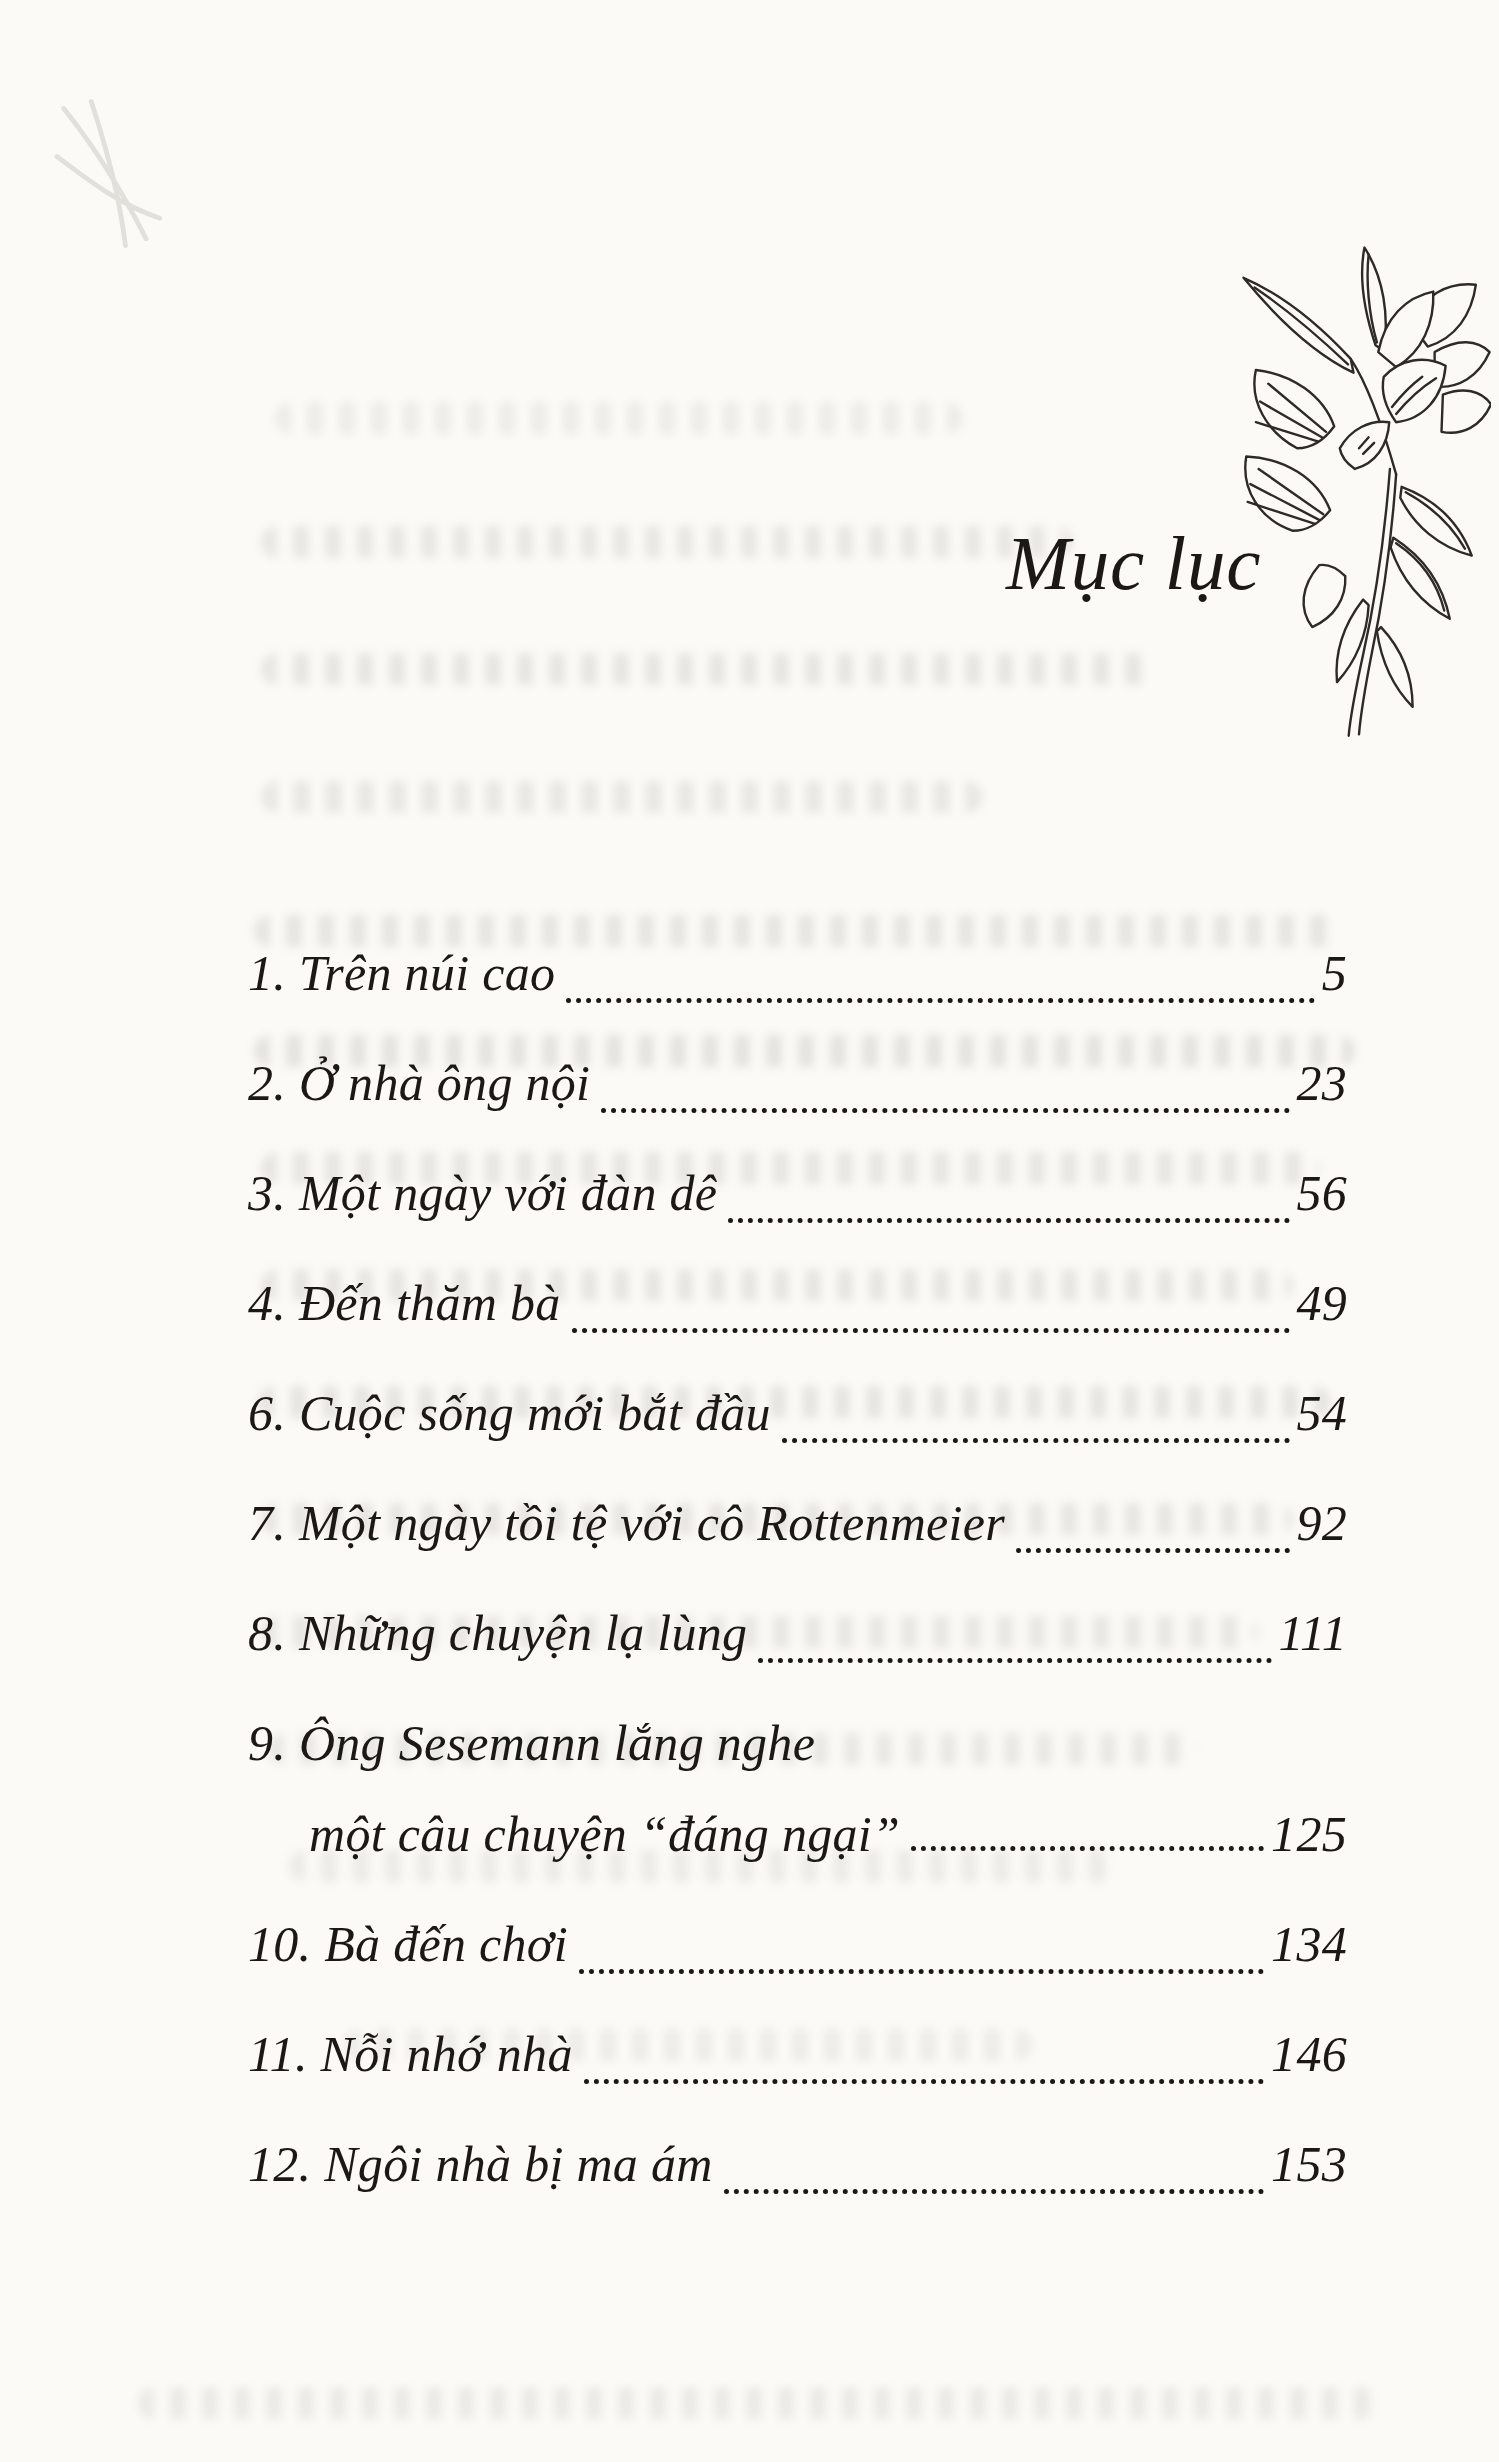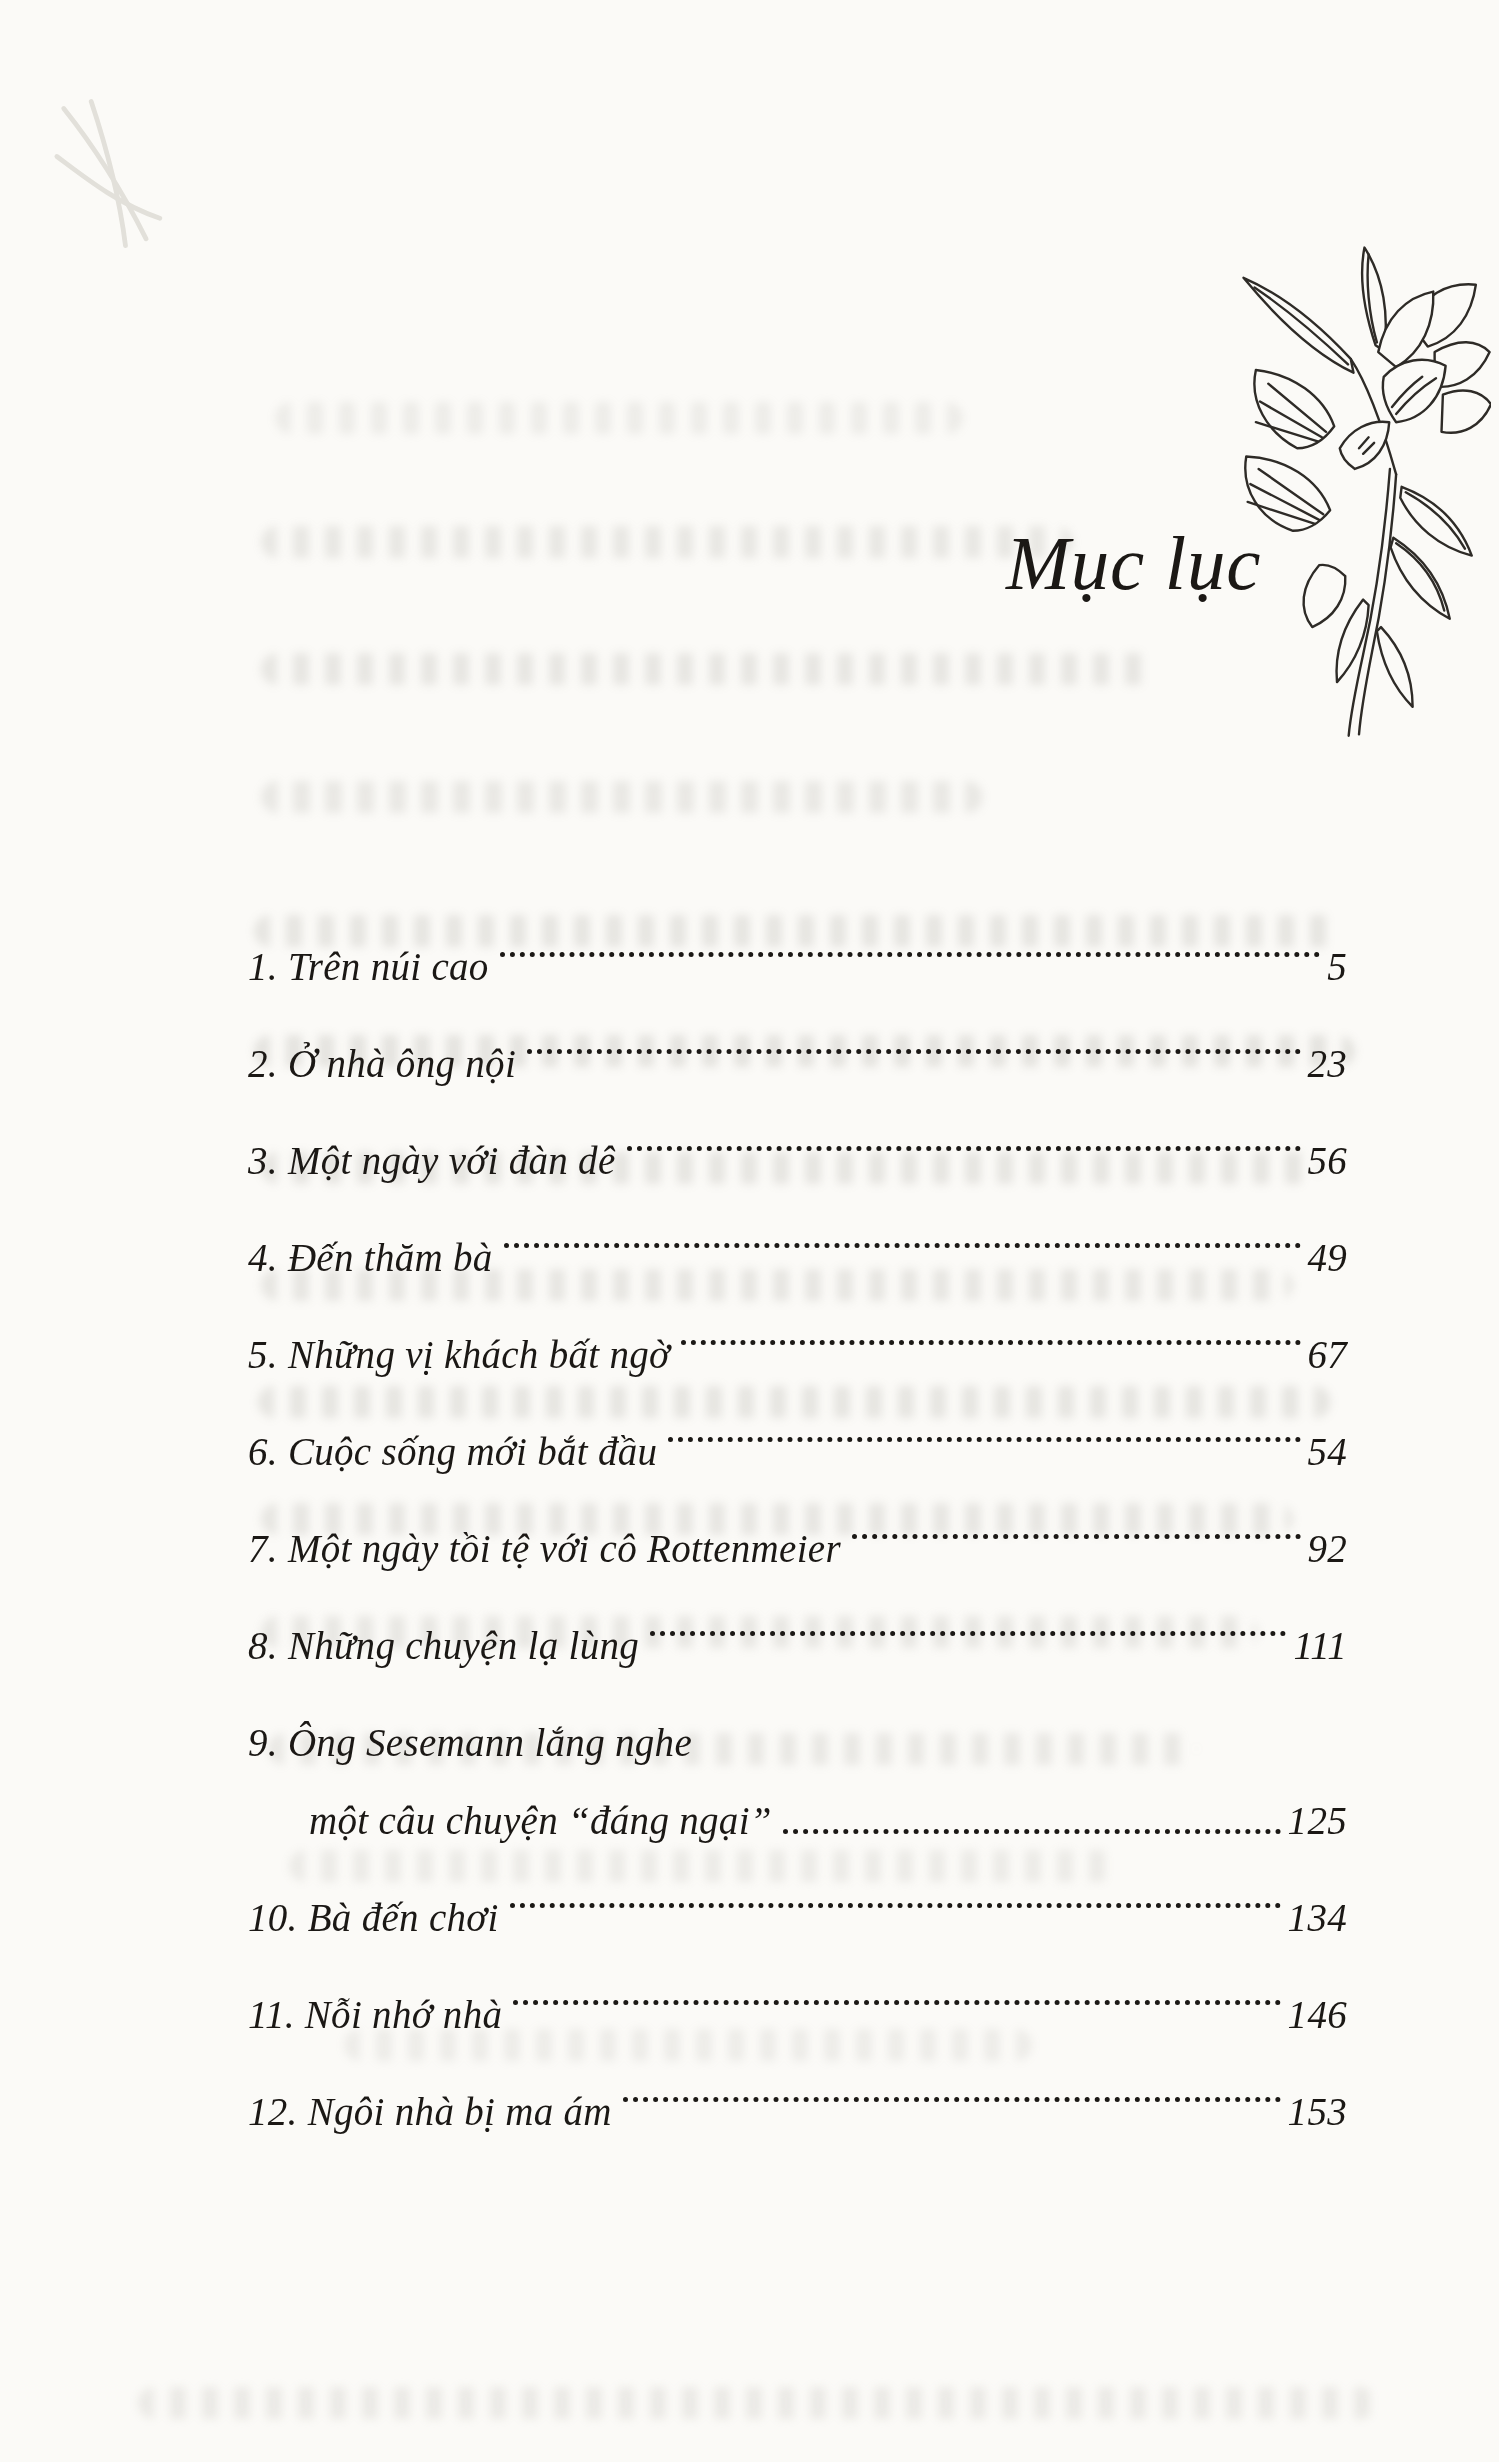--- a/index.html
+++ b/index.html
@@ -61,22 +61,22 @@
   .corner-smudge path{stroke:#dedcd5;stroke-width:7;fill:none;stroke-linecap:round;}
 
   
   .toc{
     position:absolute;
     left:248px;top:944px;
     width:1099px;
   }
   .toc-entry{
     display:flex;
-    align-items:flex-start;
-    font-size:39px;
+    align-items:flex-end;
+    font-size:50px;
     font-style:italic;
     line-height:1.18;
     margin-bottom:51px;
     letter-spacing:0.3px;
     white-space:nowrap;
   }
   .toc-entry.two-line{display:block;}
   .toc-entry .line{display:flex;align-items:baseline;}
   .toc-entry .line1{margin-bottom:32px;}
   .label{flex:0 0 auto;}
@@ -175,25 +175,20 @@
         <span class="label">3. Một ngày với đàn dê</span>
         <span class="leader"></span>
         <span class="pagenum">56</span>
       </div>
       <div class="toc-entry">
         <span class="label">4. Đến thăm bà</span>
         <span class="leader"></span>
         <span class="pagenum">49</span>
       </div>
       <div class="toc-entry">
-        <span class="label">5. Những vị khách bất ngờ</span>
-        <span class="leader"></span>
-        <span class="pagenum">67</span>
-      </div>
-      <div class="toc-entry">
         <span class="label">6. Cuộc sống mới bắt đầu</span>
         <span class="leader"></span>
         <span class="pagenum">54</span>
       </div>
       <div class="toc-entry">
         <span class="label">7. Một ngày tồi tệ với cô Rottenmeier</span>
         <span class="leader"></span>
         <span class="pagenum">92</span>
       </div>
       <div class="toc-entry">

